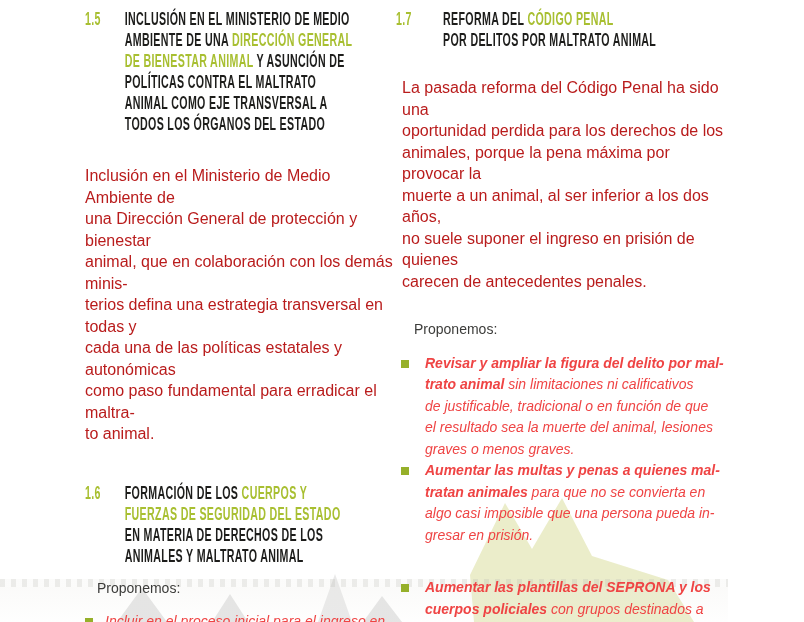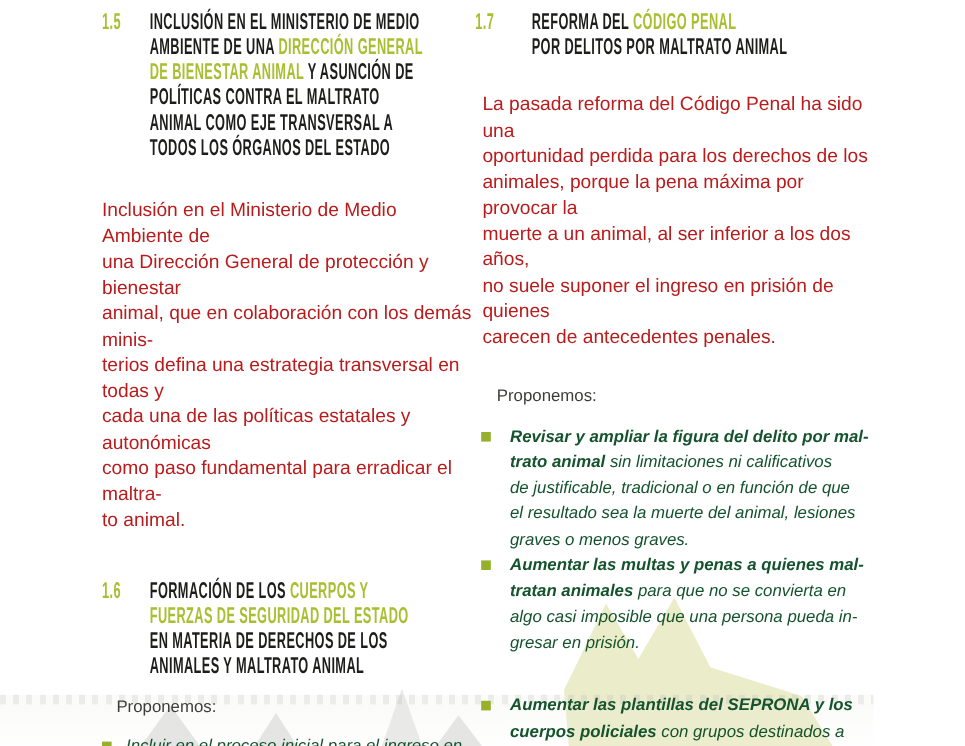--- a/index.html
+++ b/index.html
@@ -51,21 +51,21 @@
   .bullet{position:relative;margin:0;}
   .bullet .sq{
     position:absolute;left:0;top:7px;width:8px;height:8px;
     background:#96b02a;display:block;
   }
   .col.left .bullet{margin-top:2px;padding-left:20px;}
   .col.right .bullet{padding-left:29px;}
   .col.right .bullet .sq{left:5px;}
   .bullet-text{
     margin:0;white-space:pre-line;
-    font-style:italic;font-size:14px;line-height:21.5px;color:#14532d;
+    font-style:italic;font-size:14px;line-height:21.5px;color:#ef4444;
   }
   .bullet-text b{font-weight:bold;}
   .col.left .bullet .bullet-text{line-height:21px;}
   .b1{margin-top:2px;}
   .b2{}
   .b3{margin-top:31px;}
   .b4{margin-top:16px;}
 </style>
 </head>
 <body>

